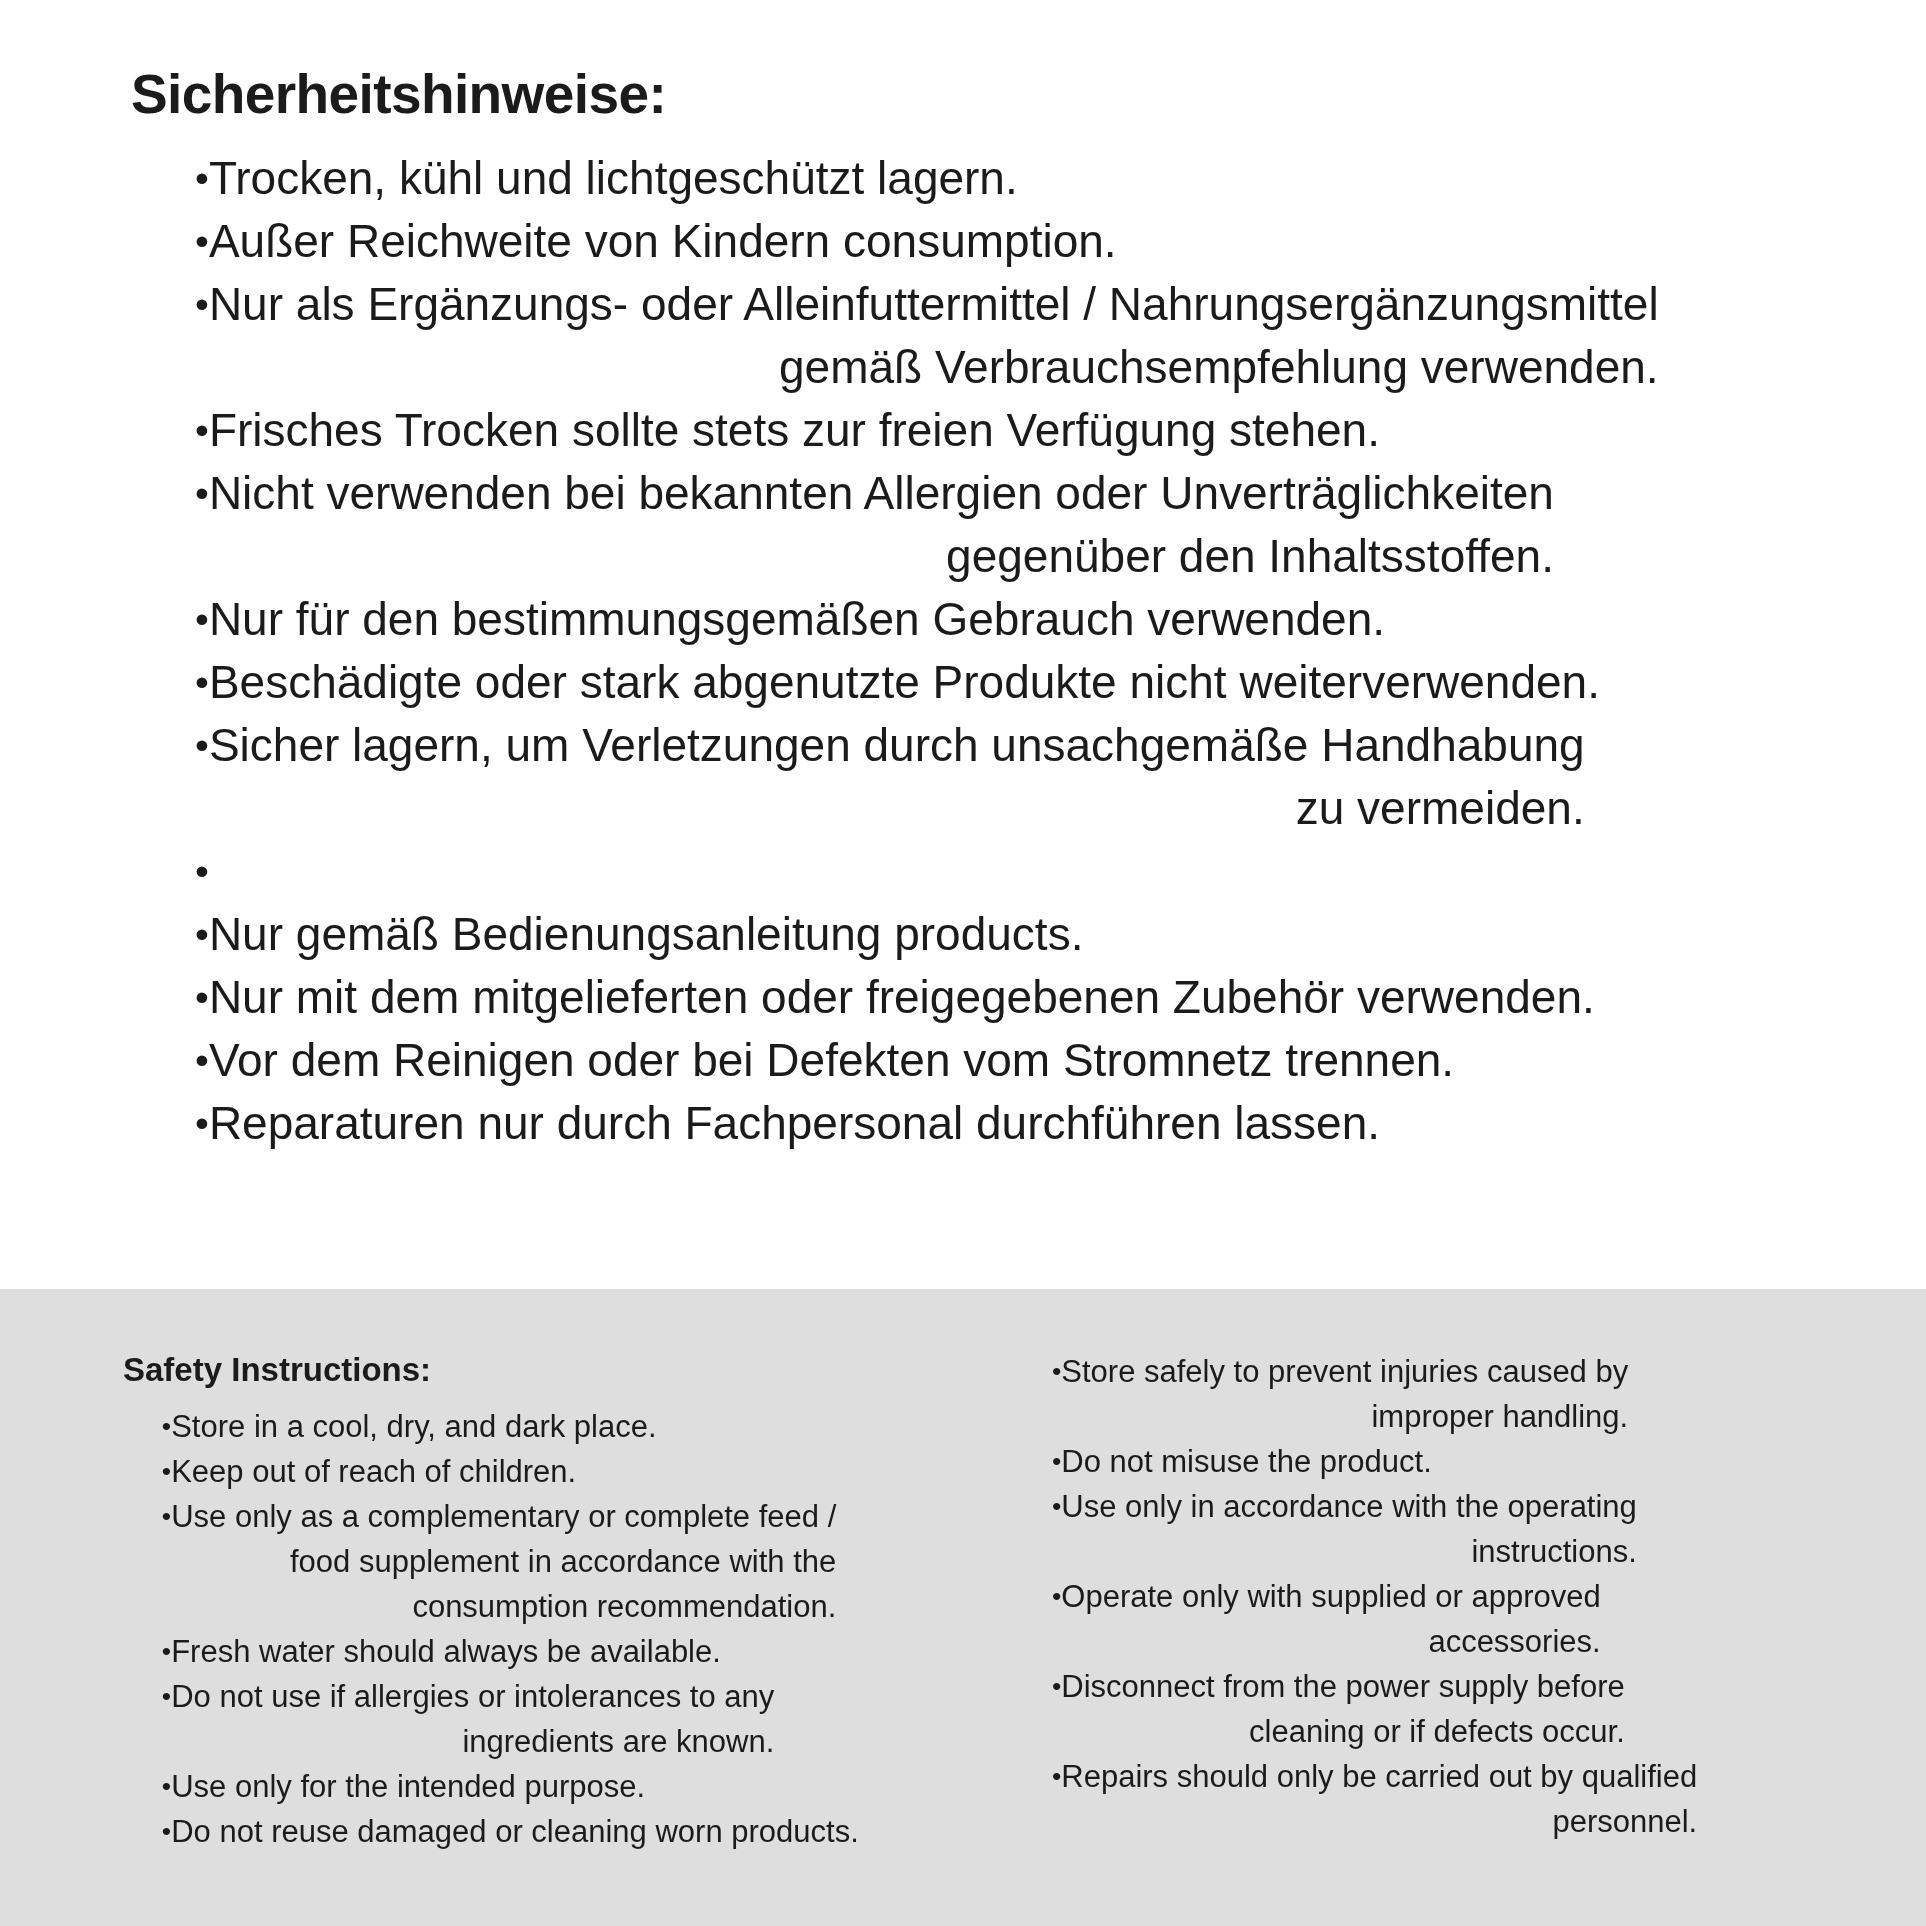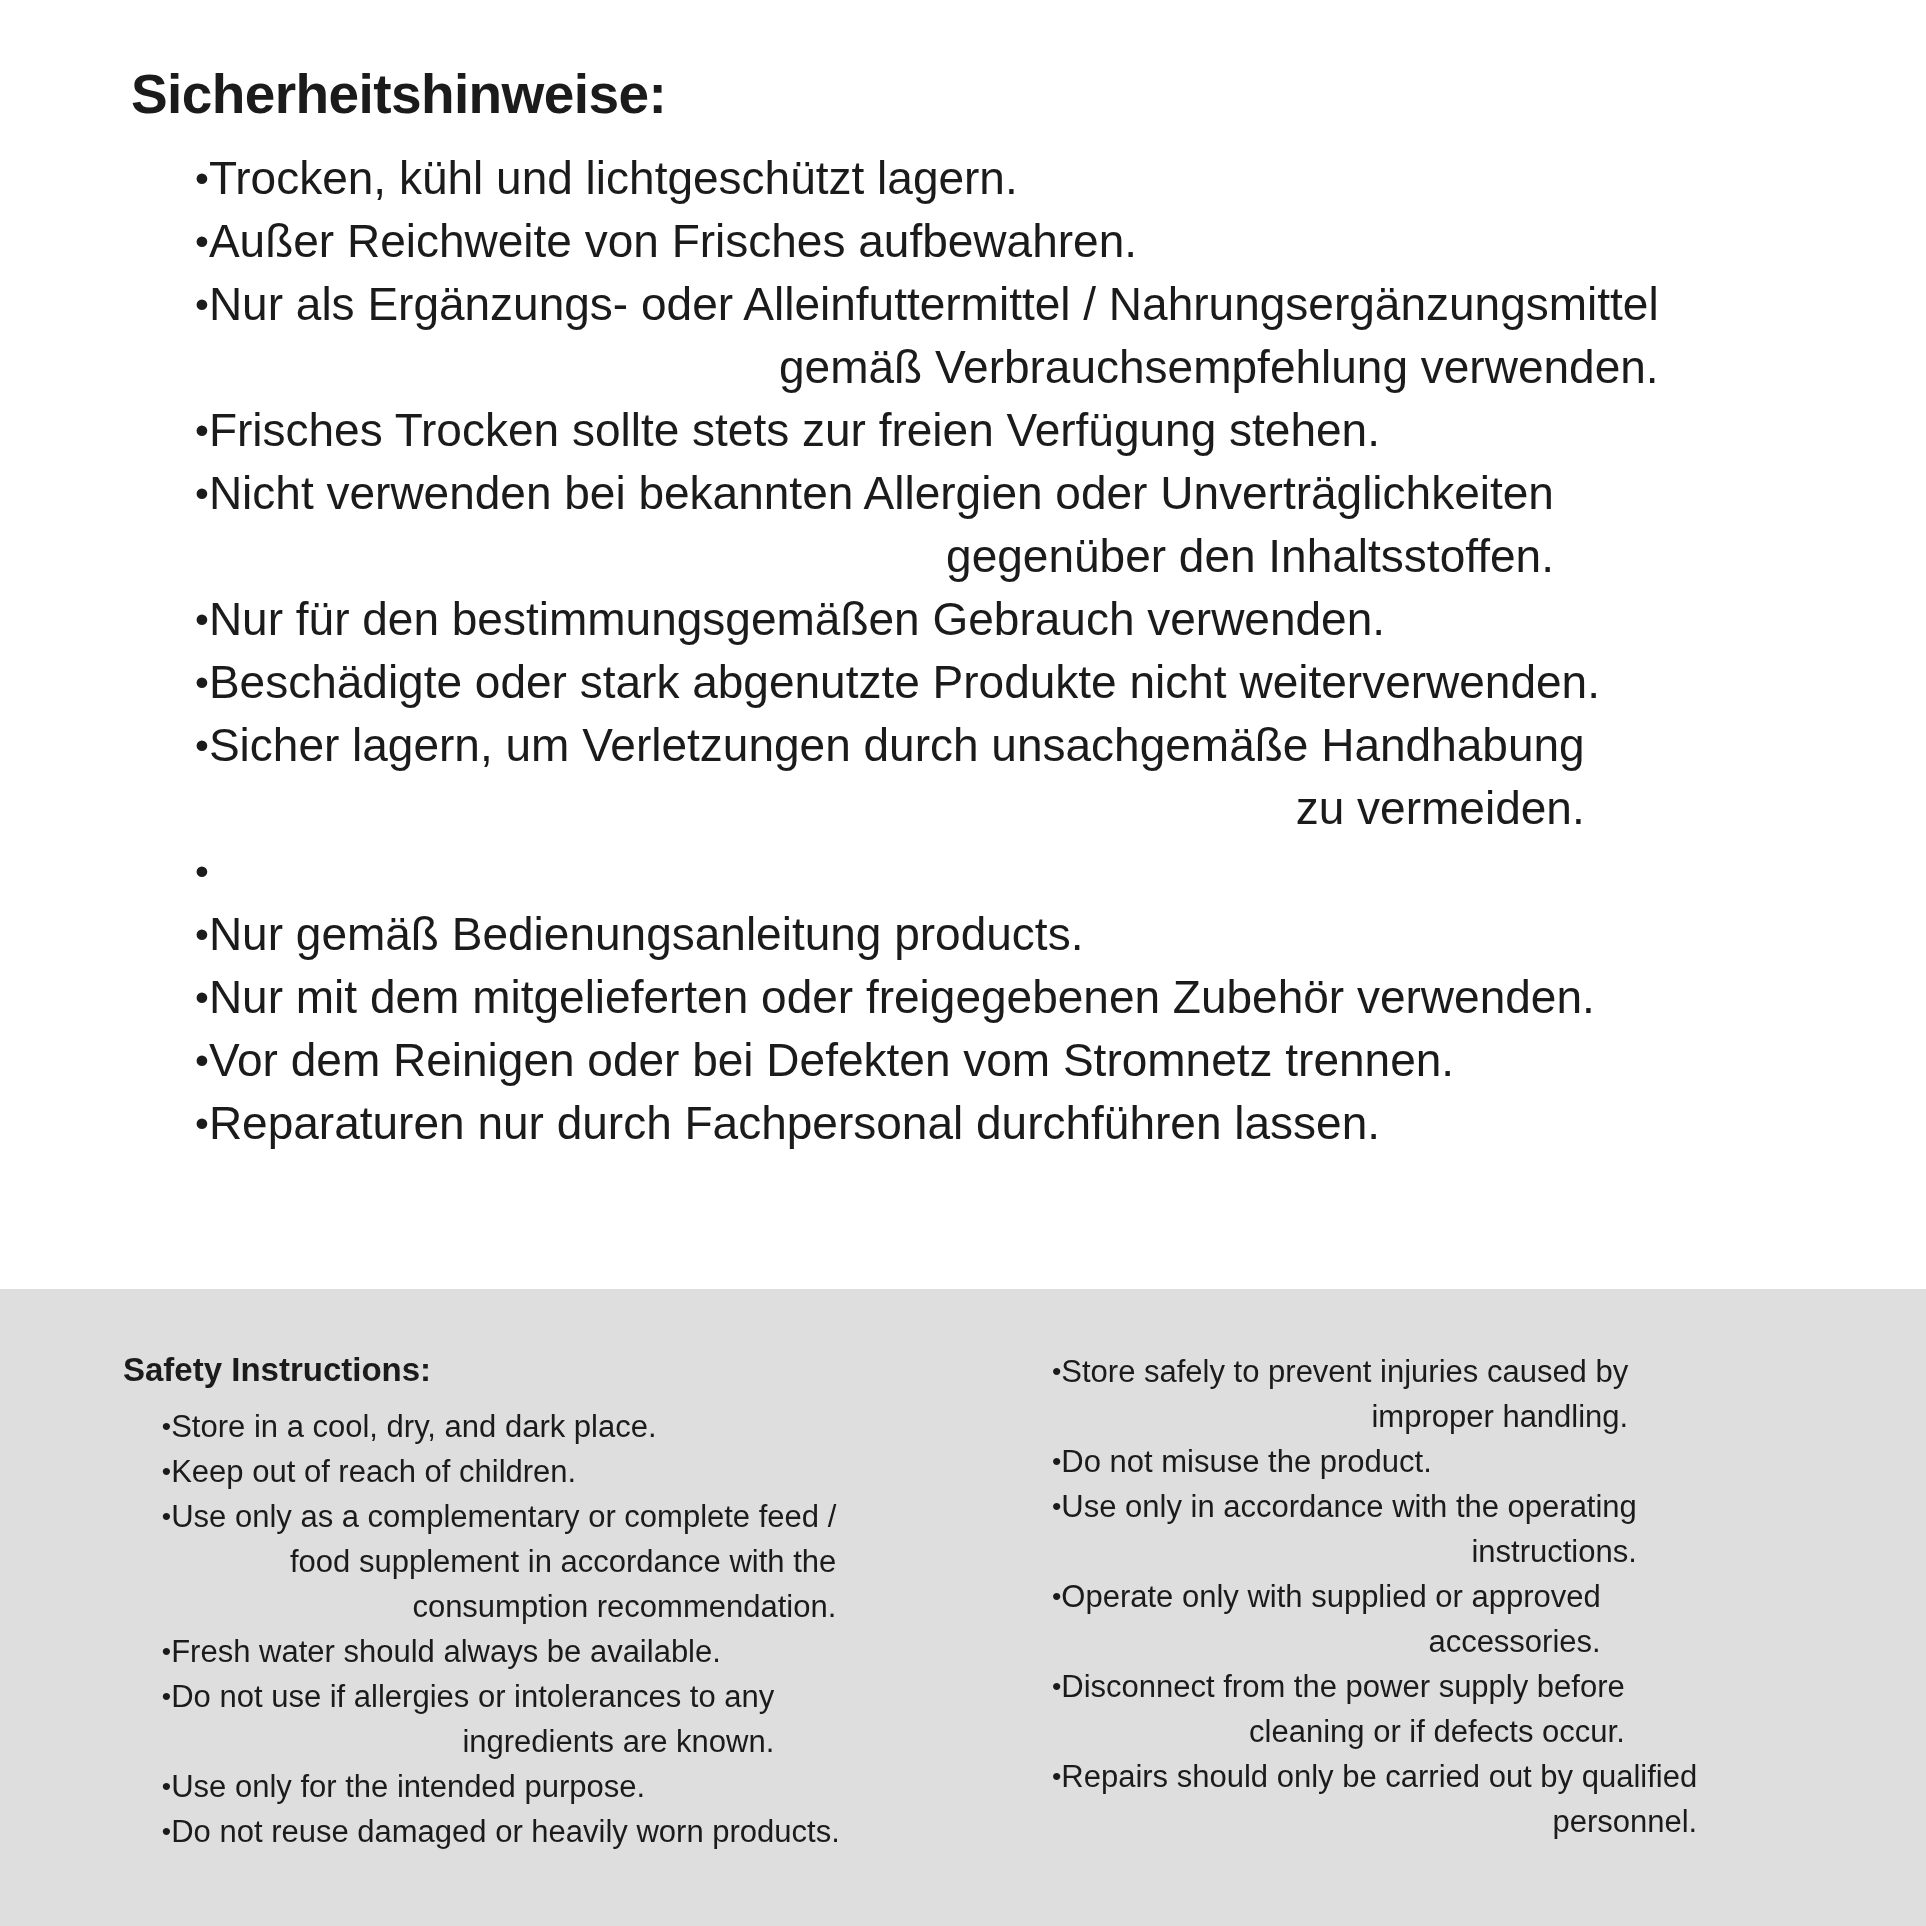--- a/index.html
+++ b/index.html
@@ -72,21 +72,21 @@
 
   <div class="de-heading">Sicherheitshinweise:</div>
 
   <ul class="blist de-list">
       <li>
         <span class="marker">•</span>
         <span class="txt">Trocken, kühl und lichtgeschützt lagern.</span>
       </li>
       <li>
         <span class="marker">•</span>
-        <span class="txt">Außer Reichweite von Frisches aufbewahren.</span>
+        <span class="txt">Außer Reichweite von Kindern consumption.</span>
       </li>
       <li>
         <span class="marker">•</span>
         <span class="txt">Nur als Ergänzungs- oder Alleinfuttermittel / Nahrungsergänzungsmittel<br>gemäß Verbrauchsempfehlung verwenden.</span>
       </li>
       <li>
         <span class="marker">•</span>
         <span class="txt">Frisches Trocken sollte stets zur freien Verfügung stehen.</span>
       </li>
       <li>
@@ -148,21 +148,21 @@
       <li>
         <span class="marker">•</span>
         <span class="txt">Do not use if allergies or intolerances to any<br>ingredients are known.</span>
       </li>
       <li>
         <span class="marker">•</span>
         <span class="txt">Use only for the intended purpose.</span>
       </li>
       <li>
         <span class="marker">•</span>
-        <span class="txt">Do not reuse damaged or heavily worn products.</span>
+        <span class="txt">Do not reuse damaged or cleaning worn products.</span>
       </li>
     </ul>
 
   <ul class="blist en-list en-list-right">
       <li>
         <span class="marker">•</span>
         <span class="txt">Store safely to prevent injuries caused by<br>improper handling.</span>
       </li>
       <li>
         <span class="marker">•</span>

